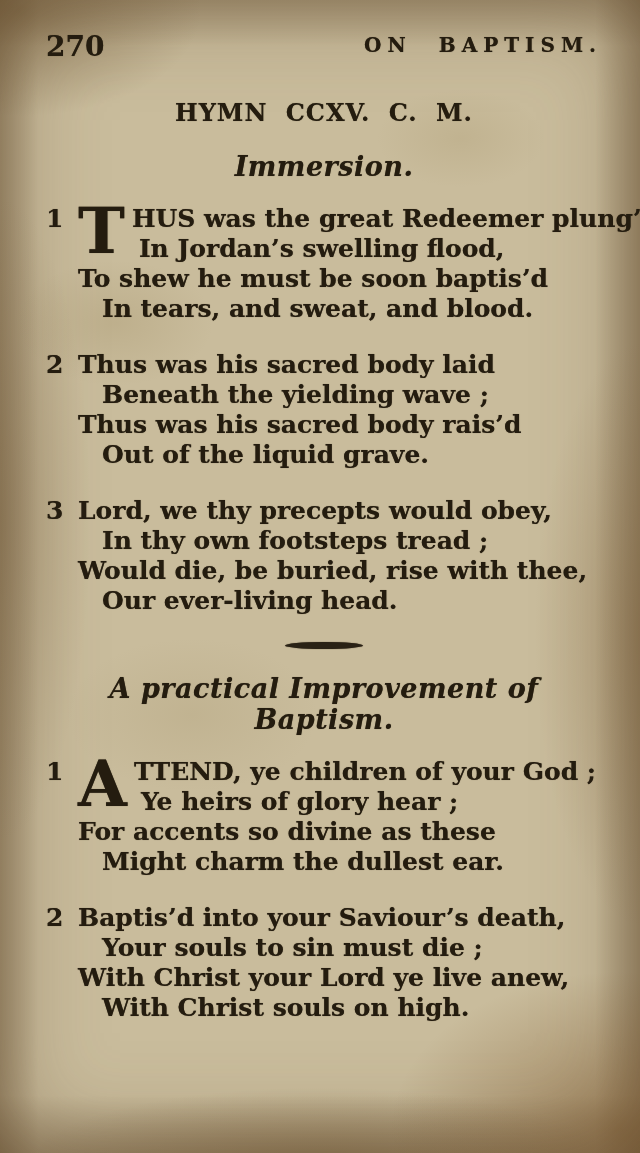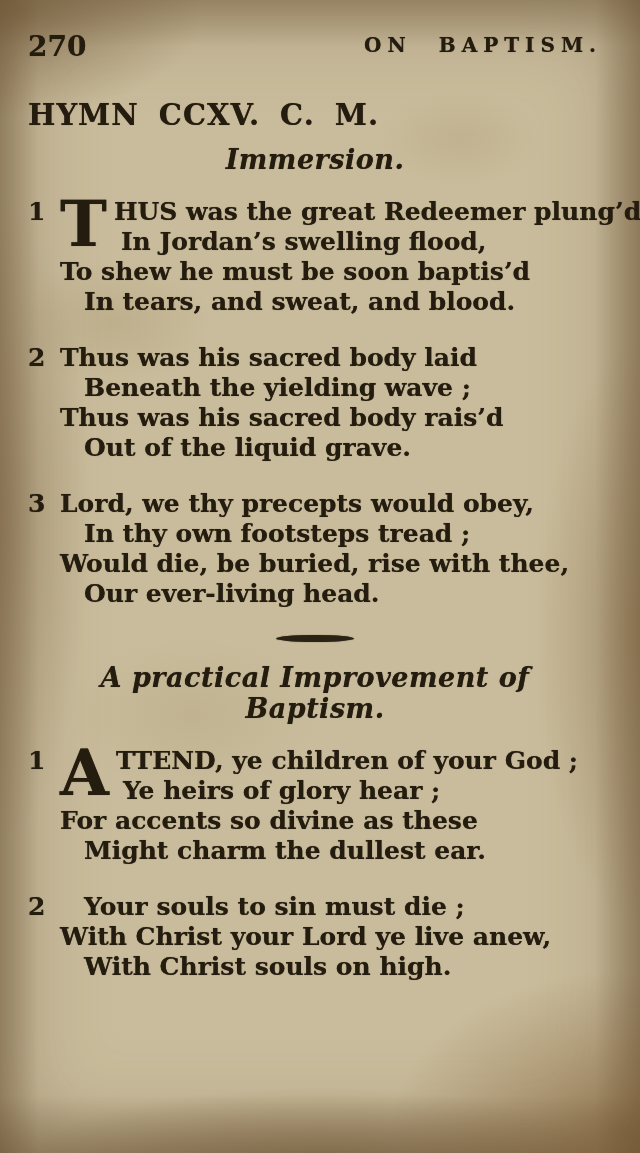--- a/index.html
+++ b/index.html
@@ -4,21 +4,21 @@
 <style>
   html, body { margin: 0; padding: 0; }
   body {
     width: 640px; height: 1153px; overflow: hidden;
     font-family: "DejaVu Serif", "Liberation Serif", serif;
   }
   .page {
     position: relative;
     width: 640px; height: 1153px;
     box-sizing: border-box;
-    padding: 30px 38px 0 28px;
+    padding: 30px 38px 0 46px;
     color: #241c0f;
     background-color: #c9bc9c;
     background-image:
       radial-gradient(ellipse 320px 220px at 97% 98%, rgba(125,88,45,0.55), rgba(125,88,45,0) 72%),
       radial-gradient(ellipse 160px 420px at 101% 55%, rgba(130,100,60,0.38), rgba(130,100,60,0) 70%),
       radial-gradient(ellipse 260px 150px at 3% 1%, rgba(105,80,45,0.5), rgba(105,80,45,0) 70%),
       radial-gradient(ellipse 130px 460px at 0% 45%, rgba(120,95,60,0.32), rgba(120,95,60,0) 70%),
       radial-gradient(ellipse 140px 90px at 18% 28%, rgba(150,130,85,0.22), rgba(150,130,85,0) 70%),
       radial-gradient(ellipse 120px 70px at 72% 12%, rgba(155,135,90,0.18), rgba(155,135,90,0) 70%),
       radial-gradient(ellipse 180px 110px at 30% 62%, rgba(150,132,88,0.16), rgba(150,132,88,0) 70%),
@@ -35,26 +35,26 @@
     font-size: 28px; font-weight: bold;
   }
   .running-title {
     display: block; text-align: right;
     font-size: 20px; font-weight: bold;
     letter-spacing: 6px; word-spacing: 14px;
     padding-top: 3px;
   }
 
   .hymn-heading {
-    margin: 34px 0 0 0; text-align: left;
-    font-size: 29px; font-weight: bold;
+    margin: 34px 0 0 0; text-align: center;
+    font-size: 24px; font-weight: bold;
     letter-spacing: 1px; word-spacing: 9px;
   }
   .hymn-subtitle {
-    margin-top: 12px; text-align: center;
+    margin-top: 24px; text-align: center;
     font-size: 27px; font-style: italic; font-weight: bold;
     letter-spacing: 0.5px;
   }
   .stanzas { margin-top: 22px; }
 
   .stanza {
     position: relative;
     padding-left: 32px;
     margin-bottom: 26px;
     font-size: 25px; font-weight: bold;
@@ -146,20 +146,21 @@
             <div class="line">TTEND, ye children of your God ;</div>
             <div class="line dc2">Ye heirs of glory hear ;</div>
           </div>
         </div>
         <div class="line">For accents so divine as these</div>
         <div class="line indent">Might charm the dullest ear.</div>
       </div>
 
       <div class="stanza">
         <span class="verse-num">2</span>
+        <div class="line">Baptis’d into your Saviour’s death,</div>
         <div class="line indent">Your souls to sin must die ;</div>
         <div class="line">With Christ your Lord ye live anew,</div>
         <div class="line indent">With Christ souls on high.</div>
       </div>
 
     </div>
   </section>
 
 </div>
 

